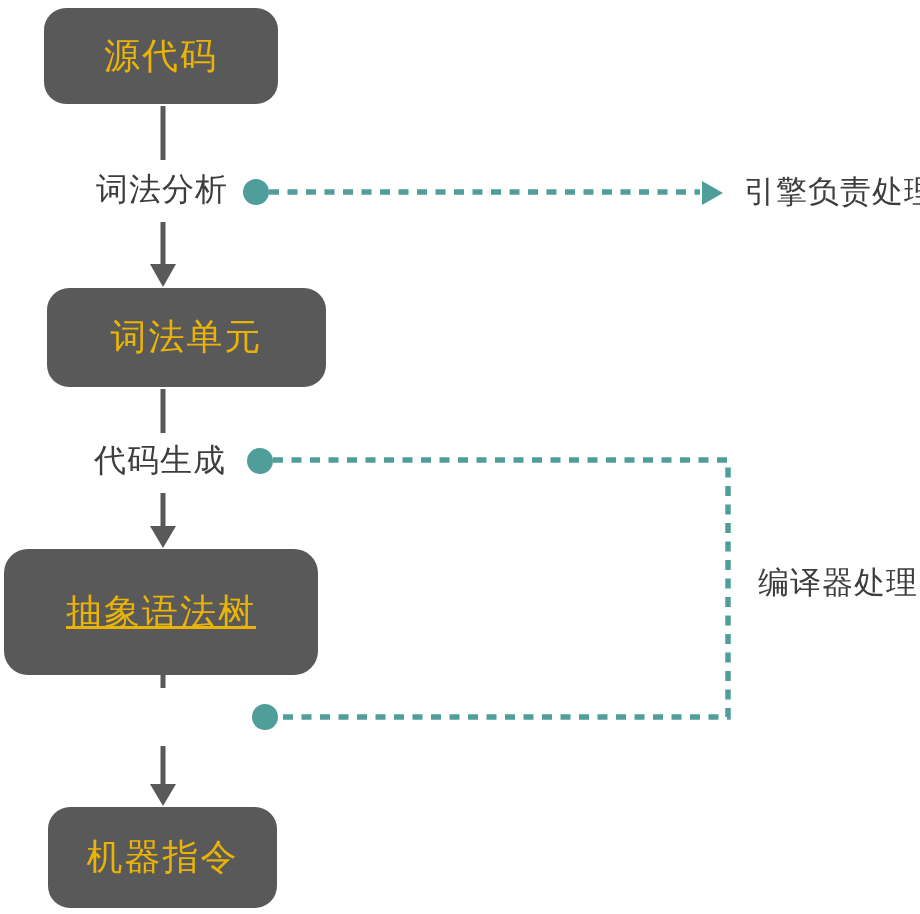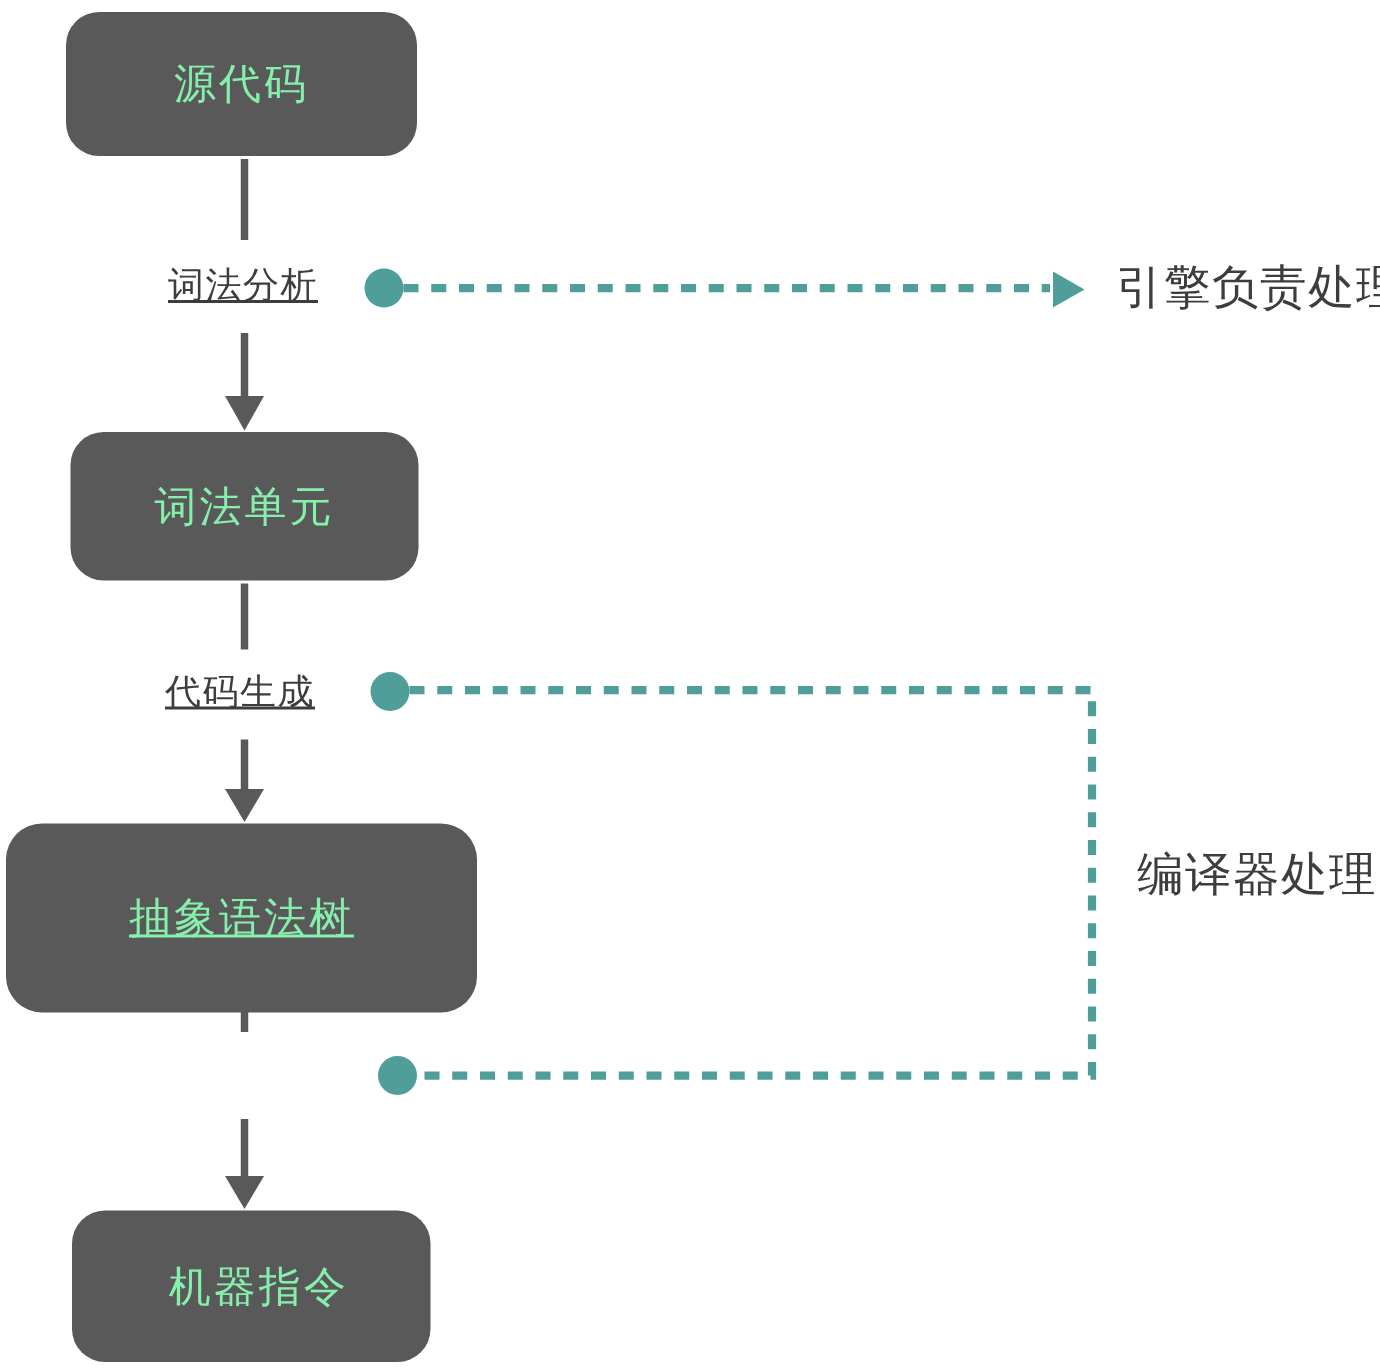--- a/index.html
+++ b/index.html
@@ -18,41 +18,40 @@
   .connector-layer {
     position: absolute;
     left: 0;
     top: 0;
     width: 920px;
     height: 914px;
   }
   .node {
     position: absolute;
     background: #595959;
-    color: #86efac;
+    color: #eab308;
     display: flex;
     align-items: center;
     justify-content: center;
-    font-size: 28px;
+    font-size: 36px;
     letter-spacing: 2px;
     border-radius: 22px;
   }
   .node-source   { left: 44px;  top: 8px;   width: 234px; height: 96px;  }
-  .node-tokens   { left: 47px;  top: 288px; width: 232px; height: 99px;  }
+  .node-tokens   { left: 47px;  top: 288px; width: 279px; height: 99px;  }
   .node-ast      { left: 4px;   top: 549px; width: 314px; height: 126px; border-radius: 24px; text-decoration: underline; }
-  .node-machine  { left: 48px;  top: 807px; width: 229px; height: 101px; padding-left: 10px; }
+  .node-machine  { left: 48px;  top: 807px; width: 229px; height: 101px; }
 
   .step-label {
     position: absolute;
     transform: translate(-50%, -50%);
     color: #3d3d3d;
-    font-size: 24px;
+    font-size: 32px;
     letter-spacing: 1px;
     white-space: nowrap;
-    text-decoration: underline;
   }
   .step-lexical { left: 162px; top: 190px; }
   .step-syntax  { left: 160px; top: 461px; }
   .step-codegen { left: 160px; top: 716px; }
 
   .annotation {
     position: absolute;
     transform: translateY(-50%);
     color: #3d3d3d;
     font-size: 31px;

